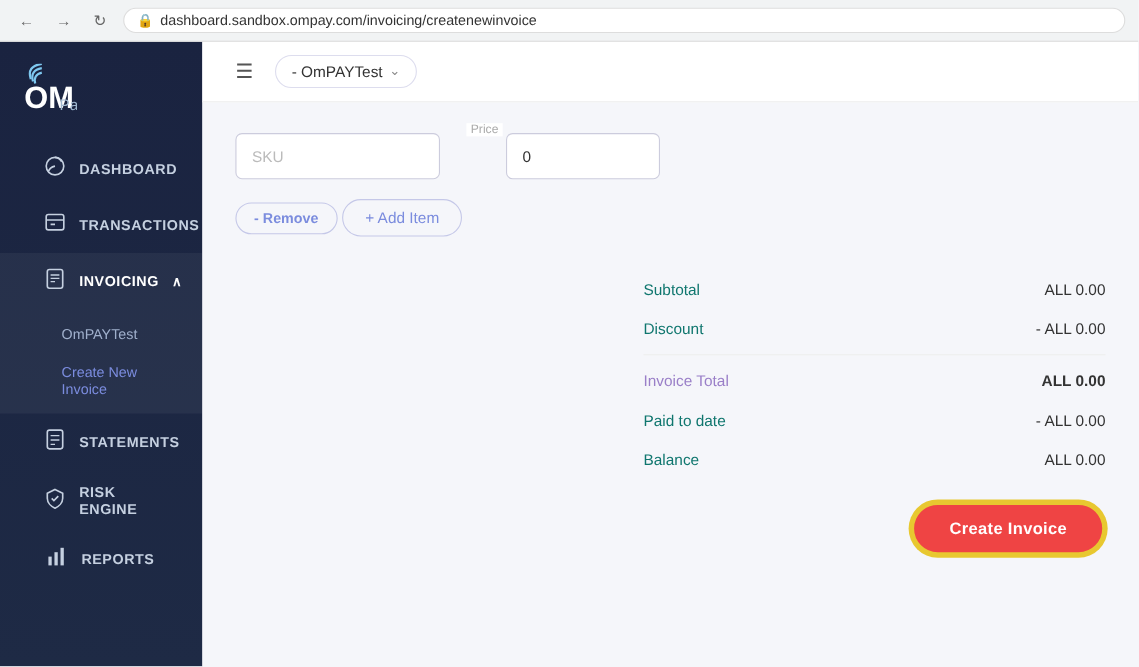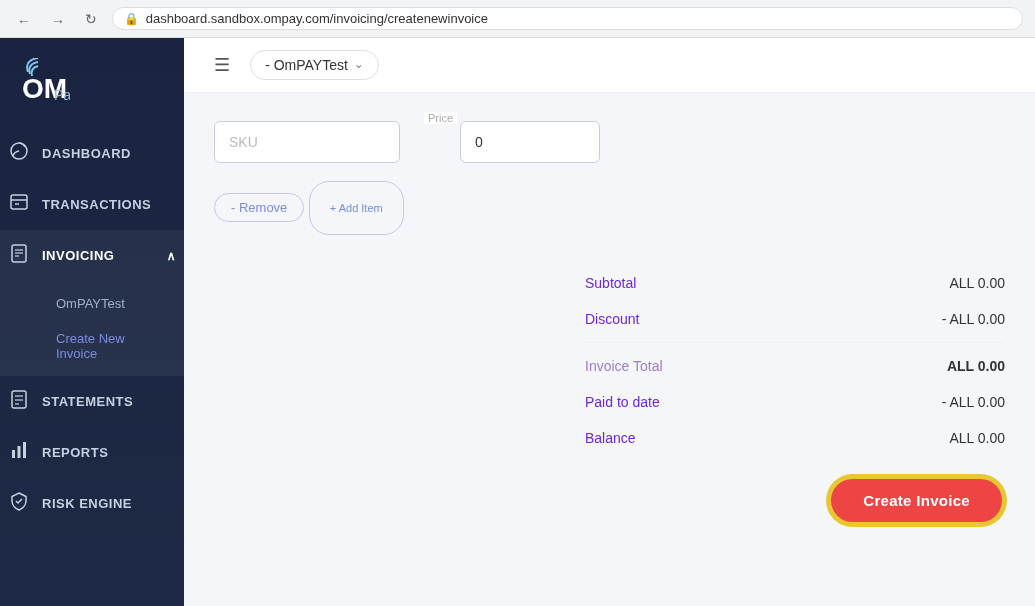--- a/index.html
+++ b/index.html
@@ -63,21 +63,21 @@
       gap: 8px;
     }
     .sidebar-nav {
       flex: 1;
       padding: 5px 0;
     }
     .nav-item {
       display: flex;
       align-items: center;
       gap: 12px;
-      padding: 13px 8px;
+      padding: 13px 40px;
       cursor: pointer;
       color: #c5d0e0;
       font-size: 13px;
       font-weight: 600;
       letter-spacing: 0.5px;
       text-transform: uppercase;
       transition: background 0.2s;
       position: relative;
     }
     .nav-item.active { color: white; }
@@ -183,47 +183,48 @@
     
     .remove-btn {
       background: none;
       border: 1.5px solid #c5c8e8;
       border-radius: 20px;
       padding: 6px 16px;
       color: #7b8cde;
       cursor: pointer;
       font-size: 13px;
       width: fit-content;
+      font-weight: bold;
     }
 
     
     .add-item-btn {
       background: none;
       border: 1.5px solid #c5c8e8;
       border-radius: 20px;
-      padding: 20px 20px;
+      padding: 8px 20px;
       color: #7b8cde;
       cursor: pointer;
-      font-size: 11px;
+      font-size: 14px;
       width: fit-content;
       margin-bottom: 30px;
     }
 
     
     .totals-section {
       margin-left: auto;
       width: 420px;
     }
     .total-row {
       display: flex;
       justify-content: space-between;
       padding: 10px 0;
       font-size: 14px;
     }
-    .total-label { color: #6d28d9; }
+    .total-label { color: #0f766e; }
     .total-value { color: #333; font-weight: 500; }
     .total-divider {
       border: none;
       border-top: 1px solid #eee;
       margin: 5px 0;
     }
     .total-row.invoice-total .total-label { color: #9a7fc8; font-weight: 500; }
     .total-row.invoice-total .total-value { color: #333; font-weight: 600; }
 
     
@@ -337,38 +338,38 @@
               <line x1="6" y1="11" x2="14" y2="11" stroke="#c5d0e0" stroke-width="1.2"></line>
               <line x1="6" y1="15" x2="10" y2="15" stroke="#c5d0e0" stroke-width="1.2"></line>
             </svg>
         </span>
         <span>STATEMENTS</span>
       </div>
 
       <div class="nav-item">
         <span class="nav-icon">
           <svg width="20" height="20" viewBox="0 0 20 20" fill="none">
+              <path d="M10 2 L17 5.5 V10 C17 14 13.5 17.5 10 19 C6.5 17.5 3 14 3 10 V5.5 Z" stroke="#c5d0e0" stroke-width="1.5"></path>
+              <path d="M7 10 L9 12 L13 8" stroke="#c5d0e0" stroke-width="1.5"></path>
+            </svg>
+        </span>
+        <span>RISK ENGINE</span>
+      </div>
+
+      <div class="nav-item">
+        <span class="nav-icon">
+          <svg width="20" height="20" viewBox="0 0 20 20" fill="none">
               <rect x="3" y="10" width="3" height="8" fill="#c5d0e0"></rect>
               <rect x="8.5" y="6" width="3" height="12" fill="#c5d0e0"></rect>
               <rect x="14" y="2" width="3" height="16" fill="#c5d0e0"></rect>
             </svg>
         </span>
         <span>REPORTS</span>
       </div>
 
-      <div class="nav-item">
-        <span class="nav-icon">
-          <svg width="20" height="20" viewBox="0 0 20 20" fill="none">
-              <path d="M10 2 L17 5.5 V10 C17 14 13.5 17.5 10 19 C6.5 17.5 3 14 3 10 V5.5 Z" stroke="#c5d0e0" stroke-width="1.5"></path>
-              <path d="M7 10 L9 12 L13 8" stroke="#c5d0e0" stroke-width="1.5"></path>
-            </svg>
-        </span>
-        <span>RISK ENGINE</span>
-      </div>
-
     </div>
   </nav>
 
   <div class="main-content">
 
     <div class="top-bar">
       <button class="menu-btn">☰</button>
       <div class="org-selector">
         <span>- OmPAYTest</span>
         <span class="chevron">⌄</span>

